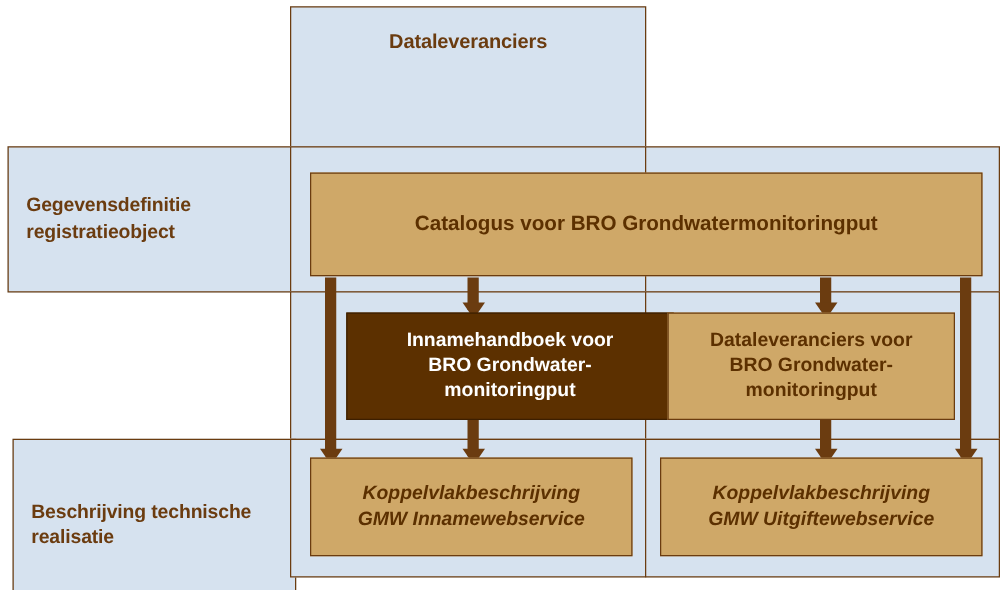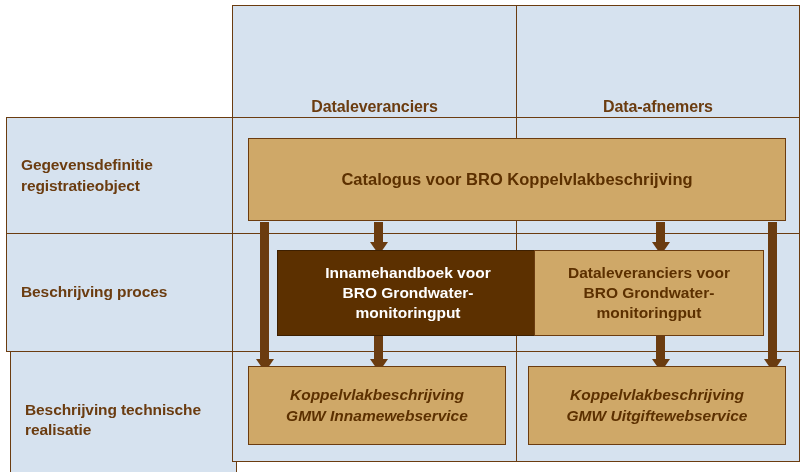--- a/index.html
+++ b/index.html
@@ -22,21 +22,21 @@
   .cell {
     position: absolute;
     box-sizing: border-box;
     background: #d6e2ef;
     border: 1.5px solid #6b3c10;
     display: flex;
     align-items: center;
   }
   .cell.header {
     justify-content: center;
-    align-items: flex-end;
+    align-items: flex-start;
     padding-top: 17px;
   }
   .cell-label {
     color: #6b3c10;
     font-weight: bold;
     font-size: 15.5px;
     line-height: 1.32;
     letter-spacing: -0.1px;
   }
   .cell.rowlabel .cell-label {
@@ -94,33 +94,27 @@
 </style>
 </head>
 <body>
 
 <div id="canvas">
 
   <div class="cell header" style="left:232px; top:5px; width:285px; height:113px;">
     <span class="cell-label">Dataleveranciers</span>
   </div>
 
-  <div class="cell header" style="left:516px; top:5px; width:284px; height:113px;">
-    <span class="cell-label">Data-afnemers</span>
-  </div>
 
   <div class="cell rowlabel" style="left:6px; top:117px; width:227px; height:117px;">
     <span class="cell-label">Gegevensdefinitie registratieobject</span>
   </div>
   <div class="cell" style="left:232px; top:117px; width:285px; height:117px;"></div>
   <div class="cell" style="left:516px; top:117px; width:284px; height:117px;"></div>
 
-  <div class="cell rowlabel" style="left:6px; top:233px; width:227px; height:119px;">
-    <span class="cell-label">Beschrijving proces</span>
-  </div>
   <div class="cell" style="left:232px; top:233px; width:285px; height:119px;"></div>
   <div class="cell" style="left:516px; top:233px; width:284px; height:119px;"></div>
 
   <div class="cell rowlabel" style="left:10px; top:351px; width:227px; height:138px;align-items:center;">
     <span class="cell-label">Beschrijving technische realisatie</span>
   </div>
   <div class="cell" style="left:232px; top:351px; width:285px; height:111px;"></div>
   <div class="cell" style="left:516px; top:351px; width:284px; height:111px;"></div>
 
   <div class="arrow" style="left:260px; top:222px; height:143px;"></div>
@@ -135,21 +129,21 @@
   <div class="arrow" style="left:656px; top:222px; height:26px;"></div>
   <div class="arrowhead" style="left:652px; top:242px;"></div>
 
   <div class="arrow" style="left:656px; top:333px; height:32px;"></div>
   <div class="arrowhead" style="left:652px; top:359px;"></div>
 
   <div class="arrow" style="left:768px; top:222px; height:143px;"></div>
   <div class="arrowhead" style="left:764px; top:359px;"></div>
 
   <div class="node tan big" style="left:248px; top:138px; width:538px; height:83px;">
-    <span class="node-label">Catalogus voor BRO Koppelvlakbeschrijving</span>
+    <span class="node-label">Catalogus voor BRO Grondwatermonitoringput</span>
   </div>
 
   <div class="node dark mid" style="left:277px; top:250px; width:262px; height:86px;">
     <span class="node-label">Innamehandboek voor
 BRO Grondwater-
 monitoringput</span>
   </div>
 
   <div class="node tan mid" style="left:534px; top:250px; width:230px; height:86px;">
     <span class="node-label">Dataleveranciers voor

